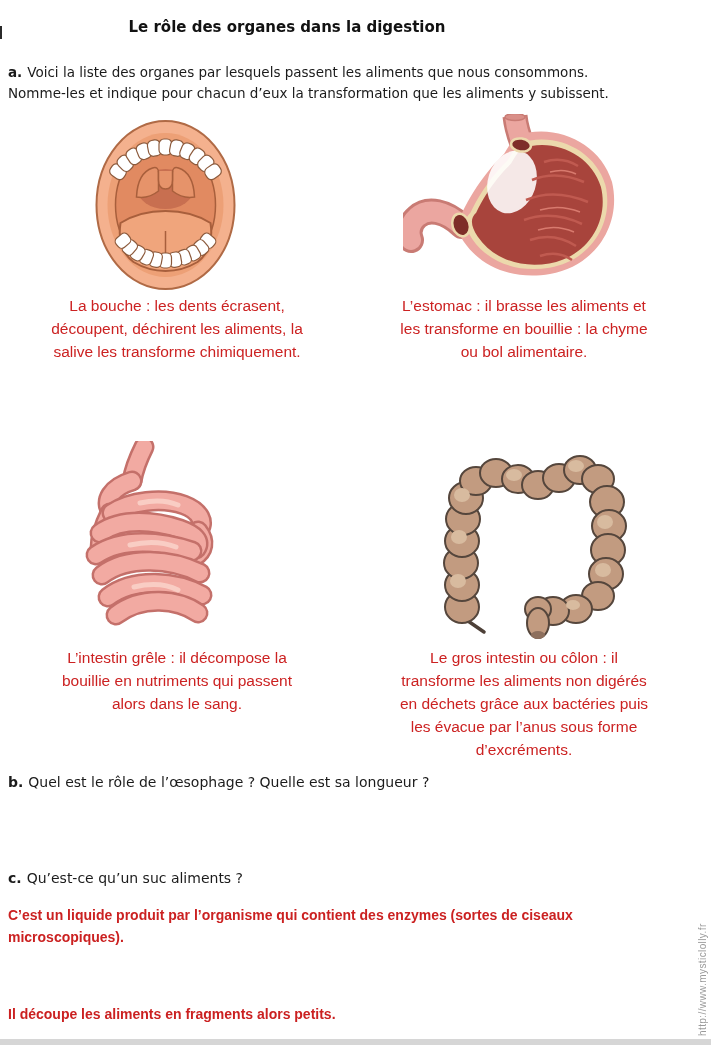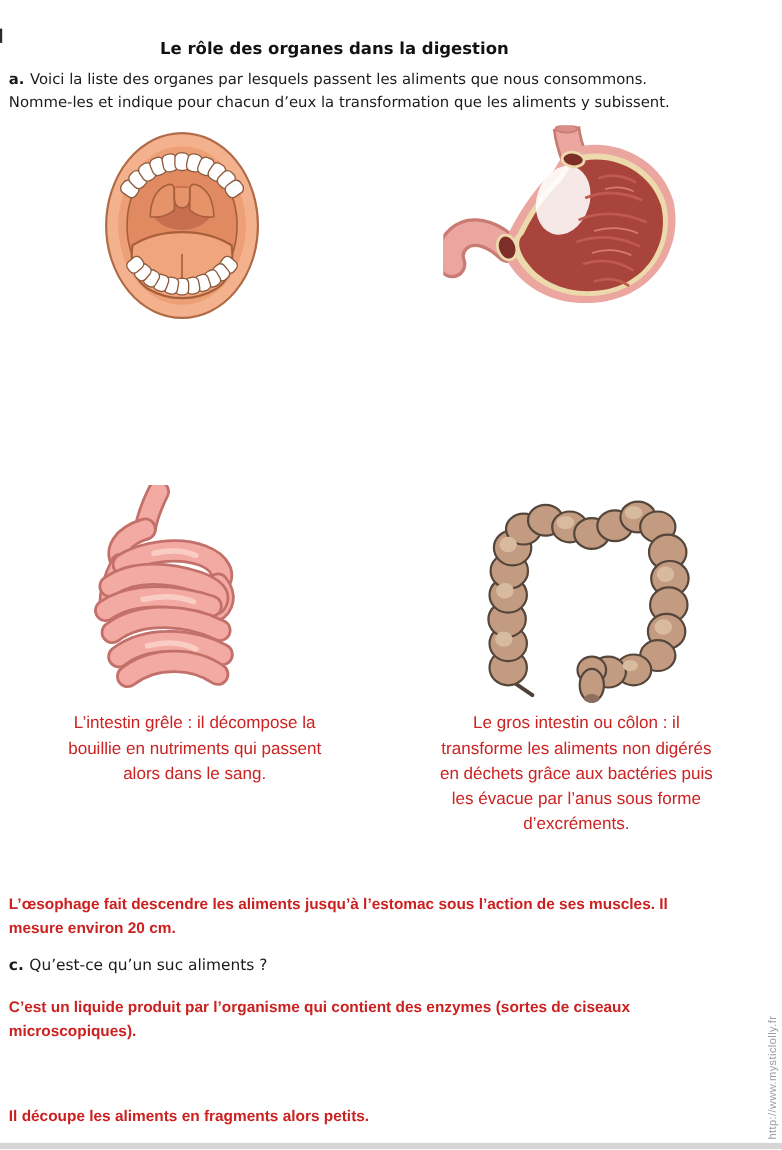--- a/index.html
+++ b/index.html
@@ -1,19 +1,19 @@
 <!DOCTYPE html>
 <html><head>
 <meta charset="utf-8">
 <style>
   html,body{margin:0;padding:0;background:#ffffff;}
   .page{position:relative;width:711px;height:1045px;background:#ffffff;overflow:hidden;
         font-family:"Liberation Sans",sans-serif;}
   .scan-mark{position:absolute;left:0;top:26px;width:2px;height:13px;background:#2a2a2a;}
-  .title{position:absolute;top:18px;left:0;width:574px;margin:17px;text-align:center;
+  .title{position:absolute;top:18px;left:0;width:574px;margin:0;text-align:center;
          font-family:"DejaVu Sans",sans-serif;font-size:15px;font-weight:bold;color:#121212;}
   .q{position:absolute;left:8px;width:700px;margin:0;
      font-family:"DejaVu Sans",sans-serif;font-size:14px;line-height:21px;color:#1b1b1b;}
   .q.intro{font-size:13.5px;line-height:21px;}
   .qlabel{font-weight:bold;margin-right:5px;}
   .qtext{white-space:pre-line;}
   .answer{position:absolute;left:8px;width:702px;margin:0;
           font-family:"Liberation Sans",sans-serif;font-weight:bold;font-size:14px;
           line-height:22px;color:#cb2121;white-space:pre-line;}
   .caption{position:absolute;text-align:center;
@@ -100,21 +100,27 @@
       <g fill="none" stroke="#d87a6e" stroke-width="1.5">
         <path d="M146,58 q14,-4 26,2"></path>
         <path d="M136,96 q20,-6 40,2"></path>
         <path d="M134,116 q18,-6 36,2"></path>
       </g>
       <ellipse cx="117" cy="31" rx="10" ry="6.5" fill="#7e2e28" stroke="#ecd9ac" stroke-width="2.5" transform="rotate(8 117 31)"></ellipse>
       <ellipse cx="57" cy="111" rx="8.5" ry="11.5" fill="#7e2e28" stroke="#ecd9ac" stroke-width="2.5" transform="rotate(-18 57 111)"></ellipse>
     </svg>
   </figure>
 
-
+  <div class="caption" style="left:18px;top:294px;width:318px">La bouche : les dents écrasent,
+découpent, déchirent les aliments, la
+salive les transforme chimiquement.</div>
+
+  <div class="caption" style="left:370px;top:294px;width:308px">L’estomac : il brasse les aliments et
+les transforme en bouillie : la chyme
+ou bol alimentaire.</div>
 
   <figure class="fig" style="left:80px;top:441px;width:157px;height:192px">
     <svg viewBox="0 0 157 192">
       <g stroke-linecap="round" fill="none">
         <path d="M64,6 C58,18 54,28 52,40" stroke="#c4706a" stroke-width="21"></path>
         <path d="M64,6 C58,18 54,28 52,40" stroke="#f2aaa2" stroke-width="16"></path>
         <path d="M52,40 C32,46 22,60 32,72" stroke="#c4706a" stroke-width="21"></path>
         <path d="M52,40 C32,46 22,60 32,72" stroke="#f2aaa2" stroke-width="16"></path>
         <path d="M30,72 C24,84 20,96 20,108" stroke="#c4706a" stroke-width="21"></path>
         <path d="M30,72 C24,84 20,96 20,108" stroke="#f2aaa2" stroke-width="16"></path>
@@ -183,23 +189,22 @@
   <div class="caption" style="left:370px;top:646px;width:308px">Le gros intestin ou côlon : il
 transforme les aliments non digérés
 en déchets grâce aux bactéries puis
 les évacue par l’anus sous forme
 d’excréments.</div>
 
   <div class="caption" style="left:18px;top:646px;width:318px">L’intestin grêle : il décompose la
 bouillie en nutriments qui passent
 alors dans le sang.</div>
 
-
-  <p class="answer" style="top:810px">L’œsophage fait descendre les aliments jusqu’à l’estomac sous l’action de ses muscles. Il
-mesure environ 20 cm.</p>
+  <p class="q" style="top:772px"><span class="qlabel">b.</span><span>Quel est le rôle de l’œsophage ? Quelle est sa longueur ?</span></p>
+
 
   <p class="q" style="top:868px"><span class="qlabel">c.</span><span>Qu’est-ce qu’un suc aliments ?</span></p>
 
   <p class="answer" style="top:904px">C’est un liquide produit par l’organisme qui contient des enzymes (sortes de ciseaux
 microscopiques).</p>
 
 
   <p class="answer" style="top:1003px">Il découpe les aliments en fragments alors petits.</p>
 
   <div class="watermark">http://www.mysticlolly.fr</div>

